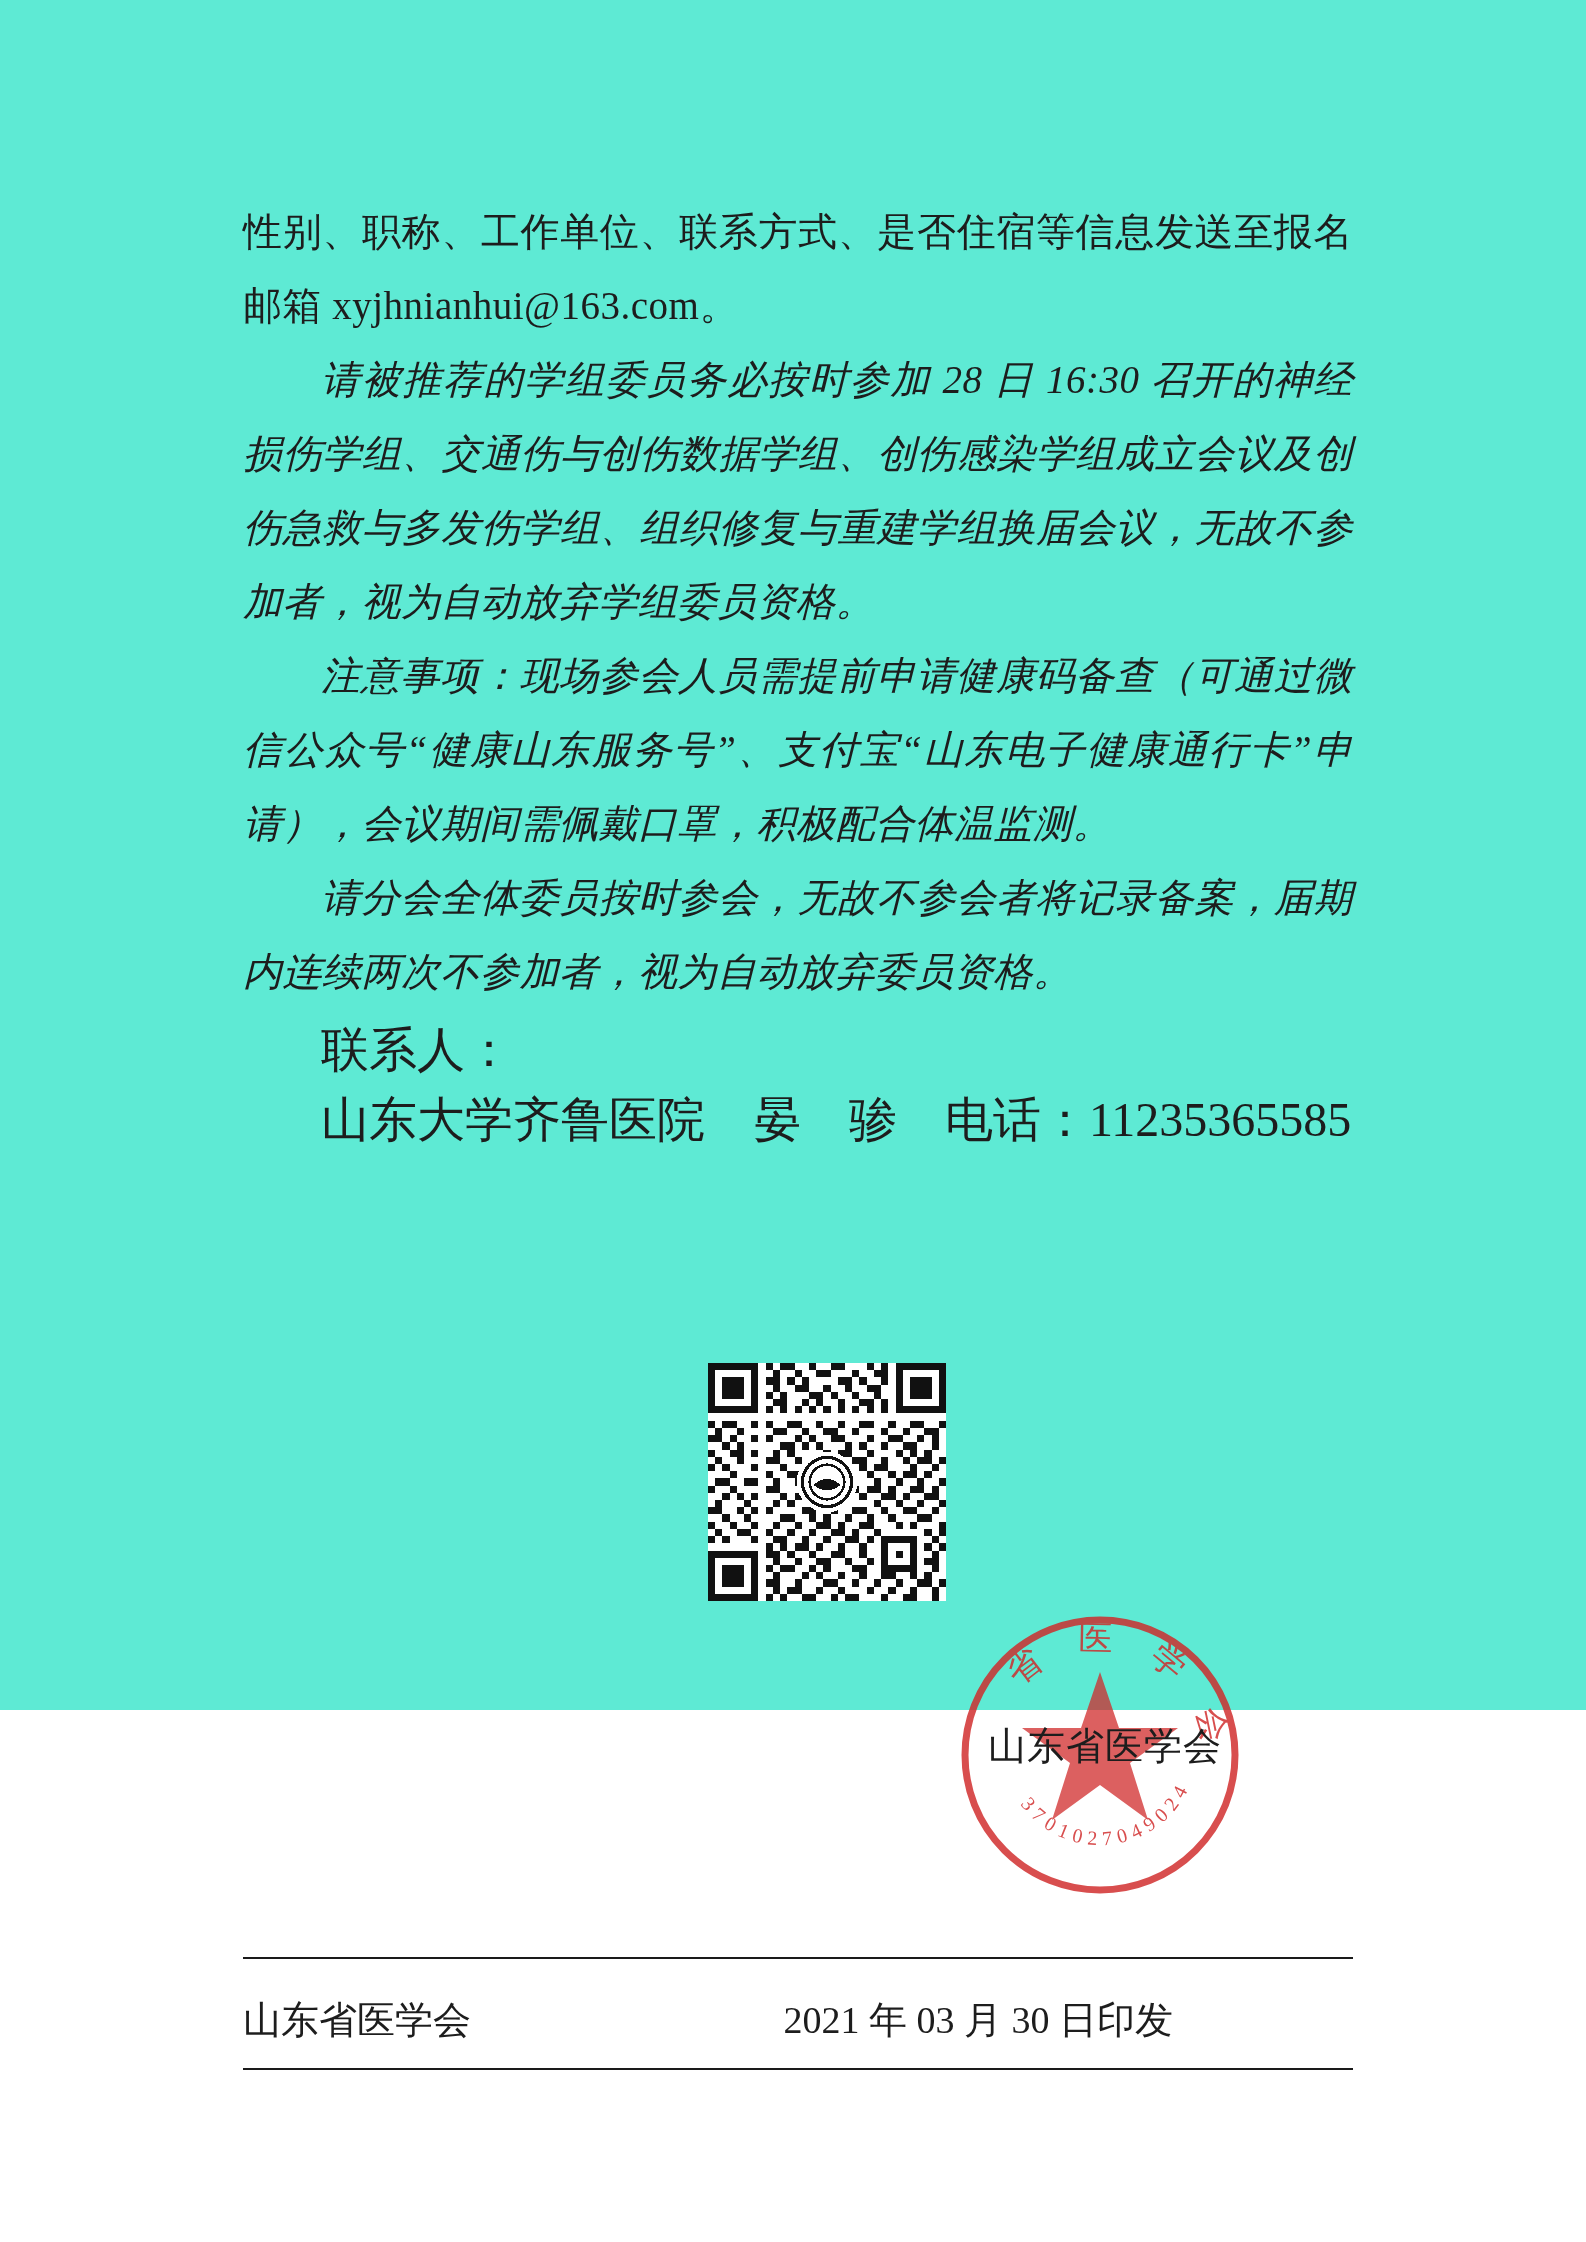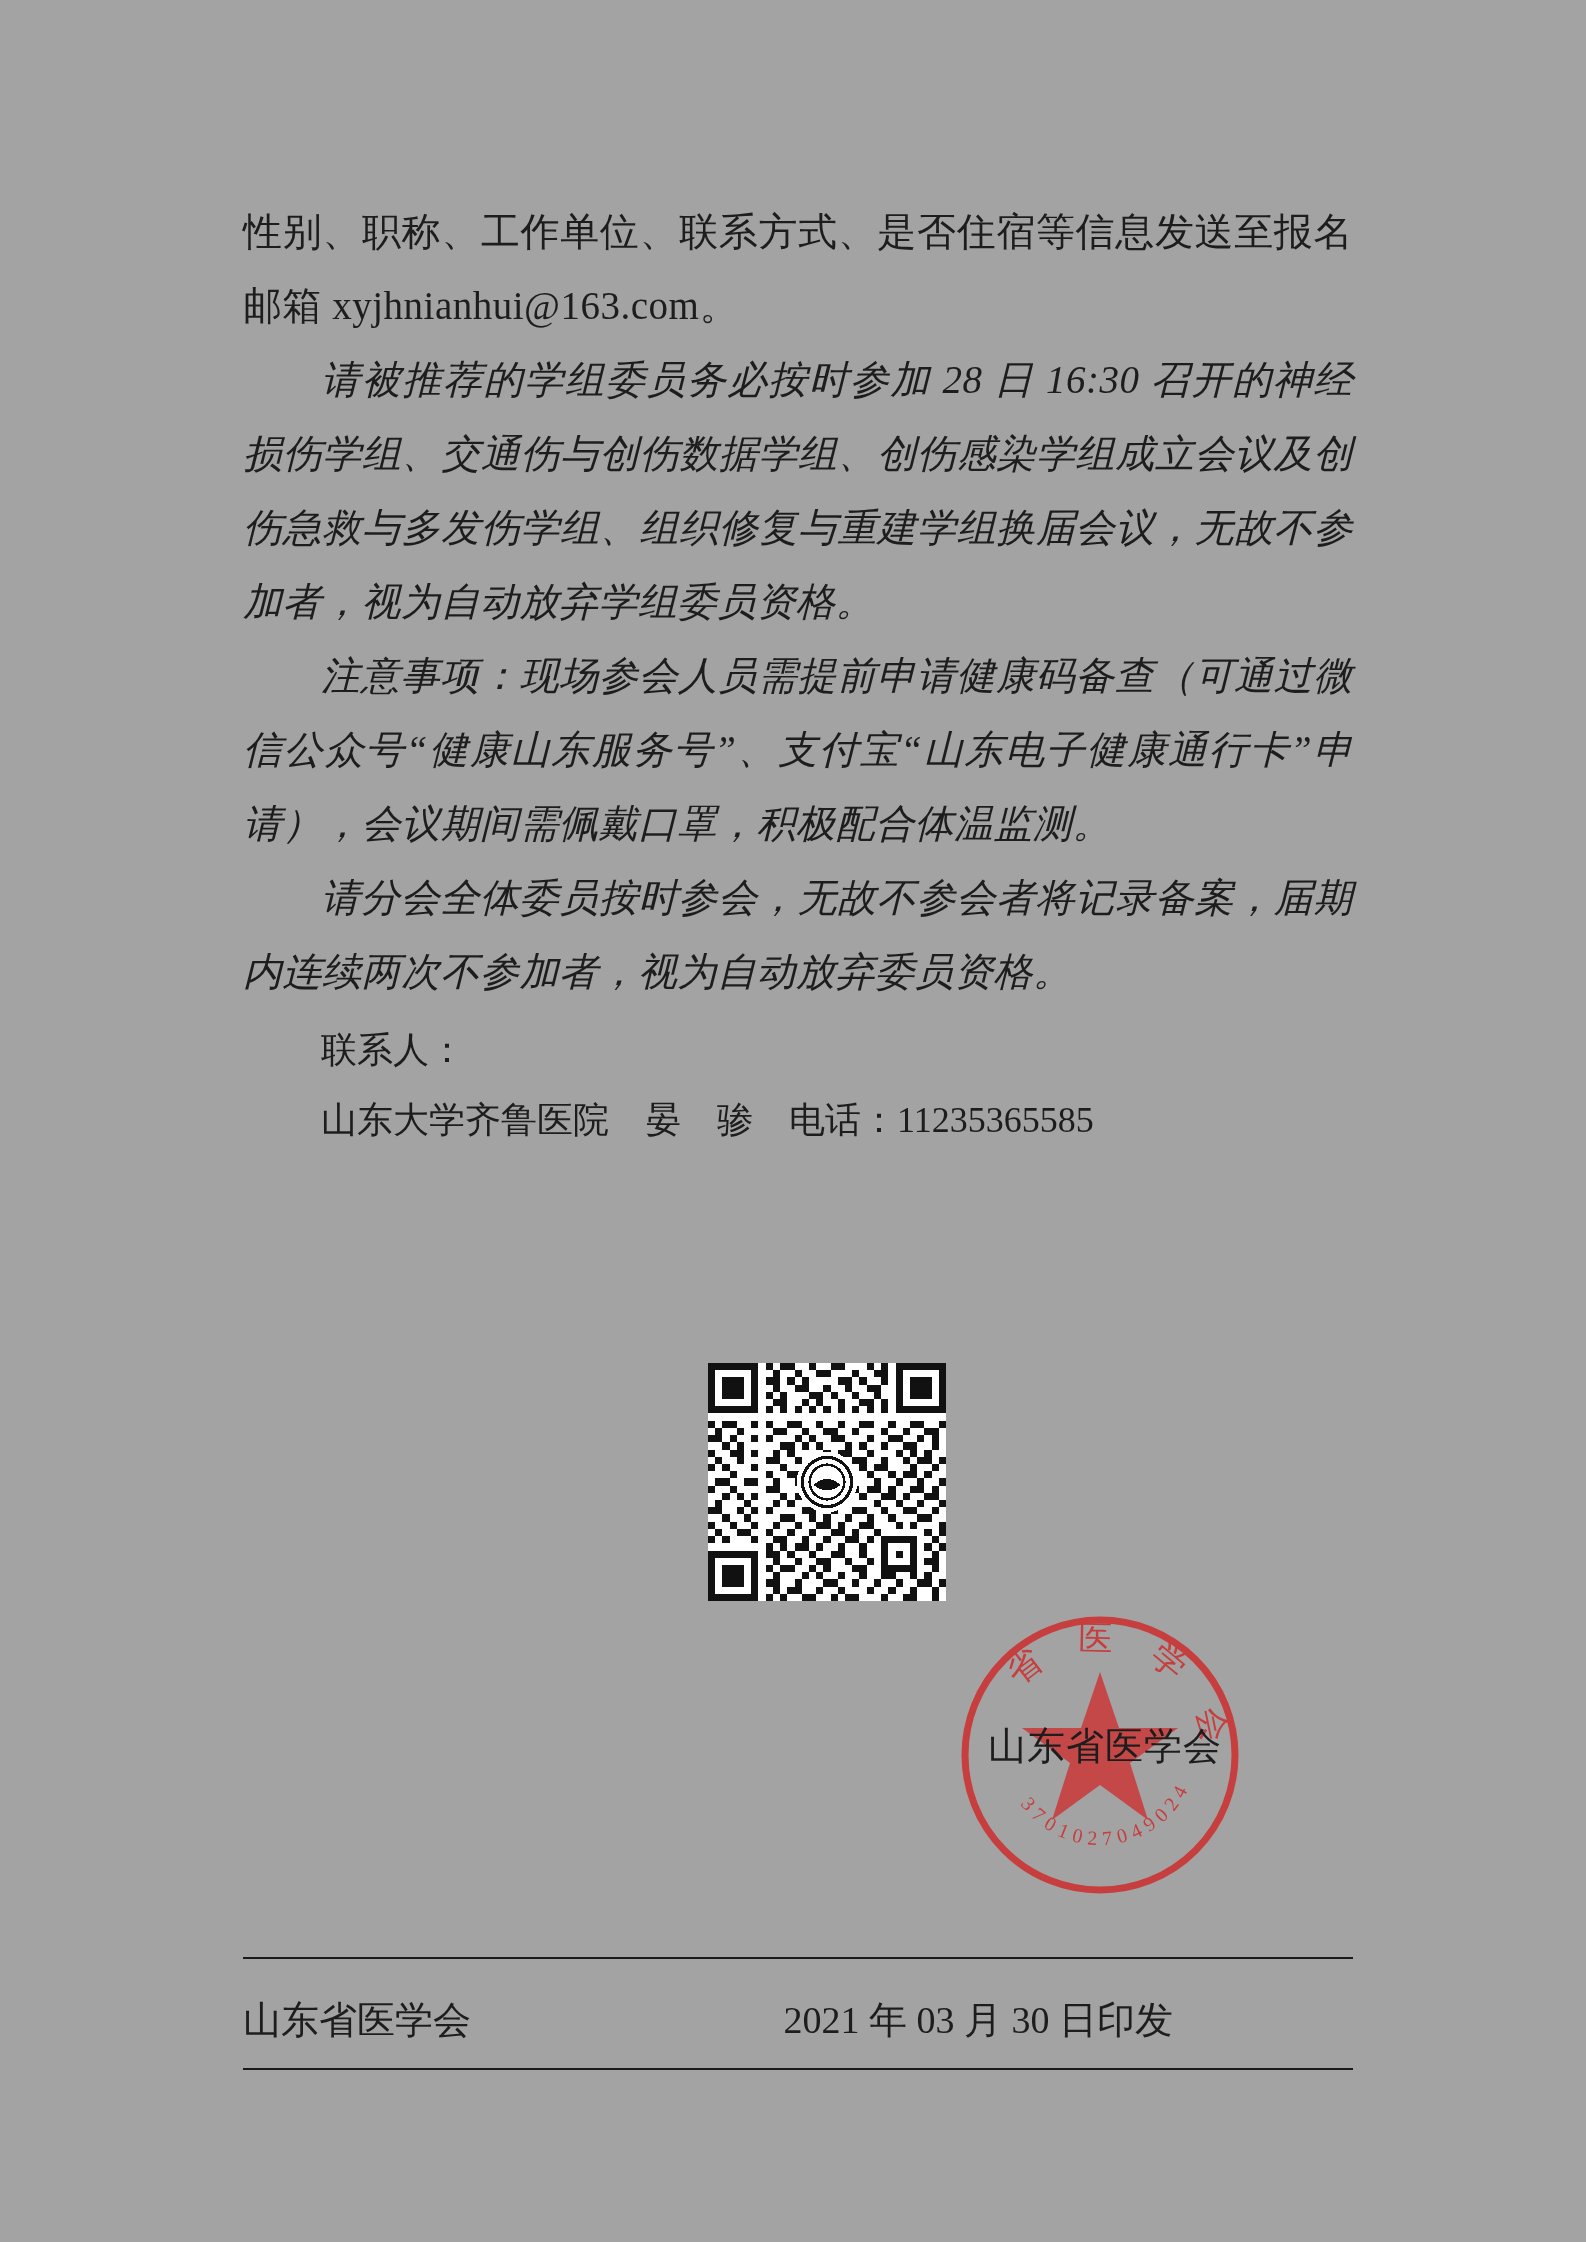--- a/index.html
+++ b/index.html
@@ -13,22 +13,22 @@
     height: 2242px;
     position: relative;
     font-family: "Liberation Serif", "DejaVu Serif", serif;
     color: #1a1a1a;
     overflow: hidden;
   }
   .page {
     position: absolute;
     top: 0; left: 0;
     width: 1586px;
-    height: 2242px;
-    background: #a3a3a3;
+    height: 1710px;
+    background: #5eead4;
   }
   .content {
     position: absolute;
     left: 243px;
     top: 195px;
     width: 1110px;
   }
   .para {
     font-size: 39px;
     line-height: 74px;
@@ -38,21 +38,21 @@
     color: #1d1d1d;
   }
   .para.indent {
     text-indent: 78px;
     font-style: italic;
   }
   .contact-block {
     margin-top: 6px;
   }
   .contact-line {
-    font-size: 36px;
+    font-size: 48px;
     line-height: 70px;
     margin: 0;
     padding-left: 78px;
     white-space: pre;
     color: #1d1d1d;
   }
   .qr-wrap {
     position: absolute;
     left: 708px;
     top: 1363px;

